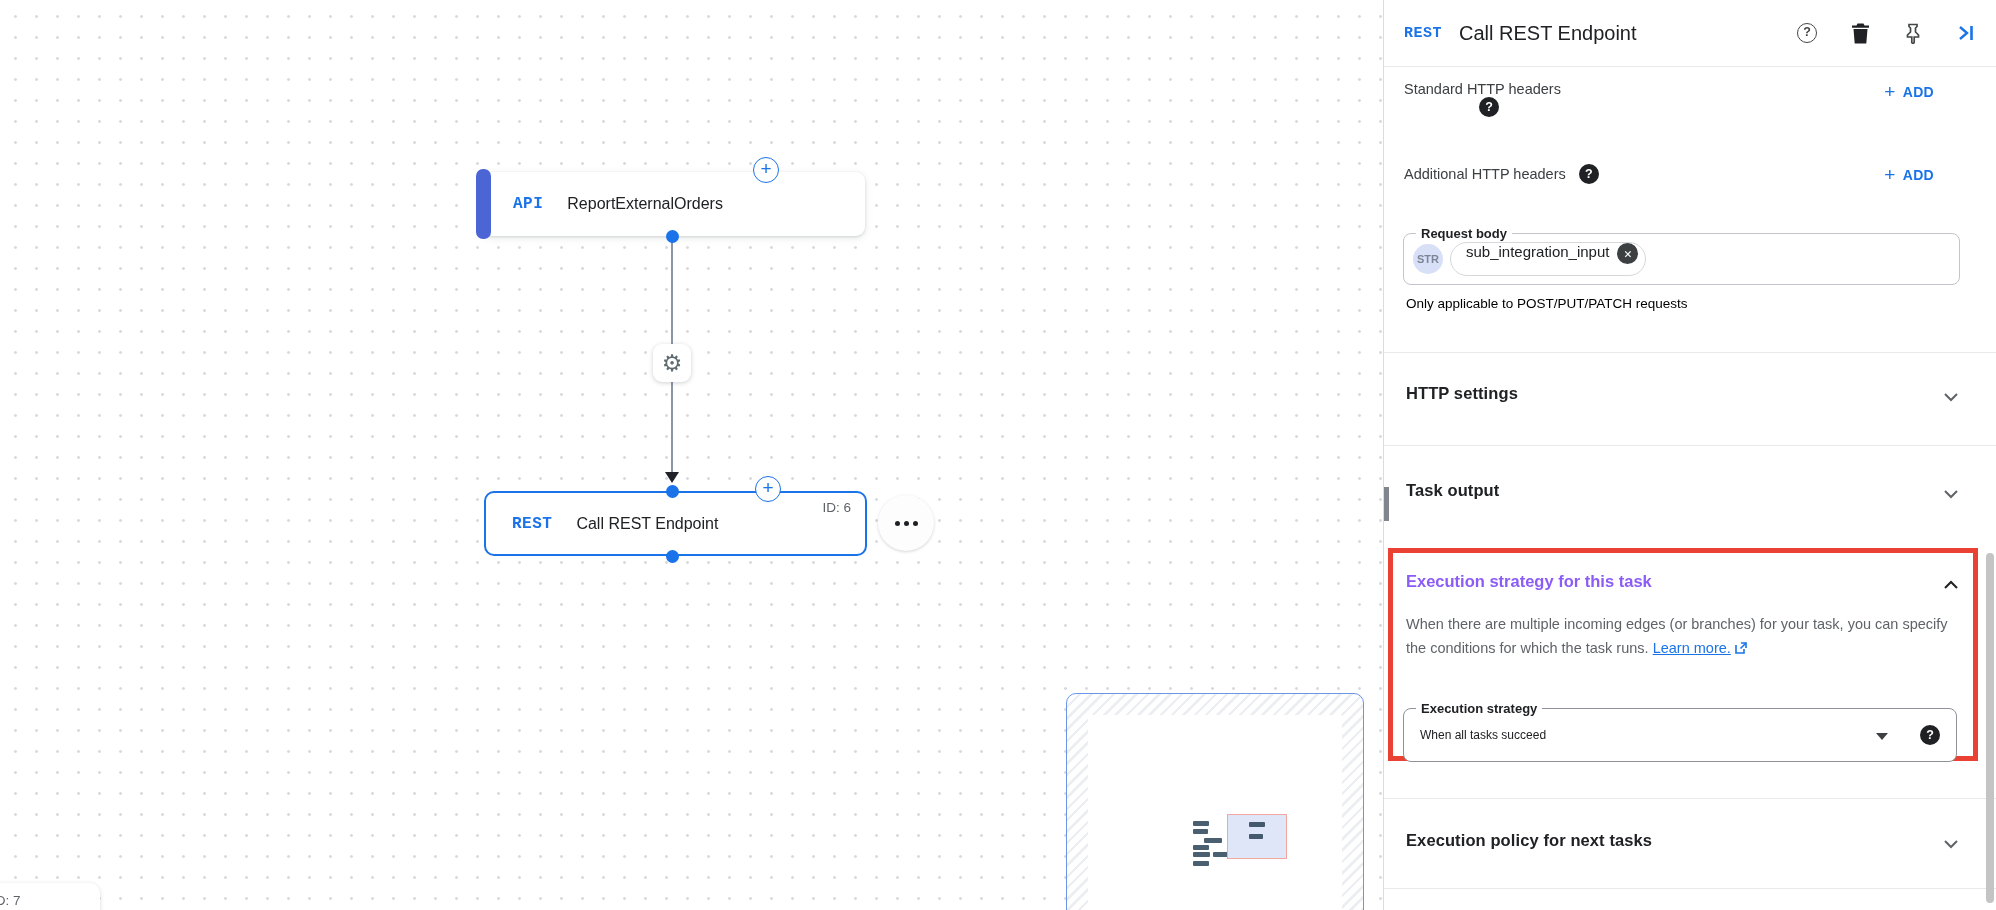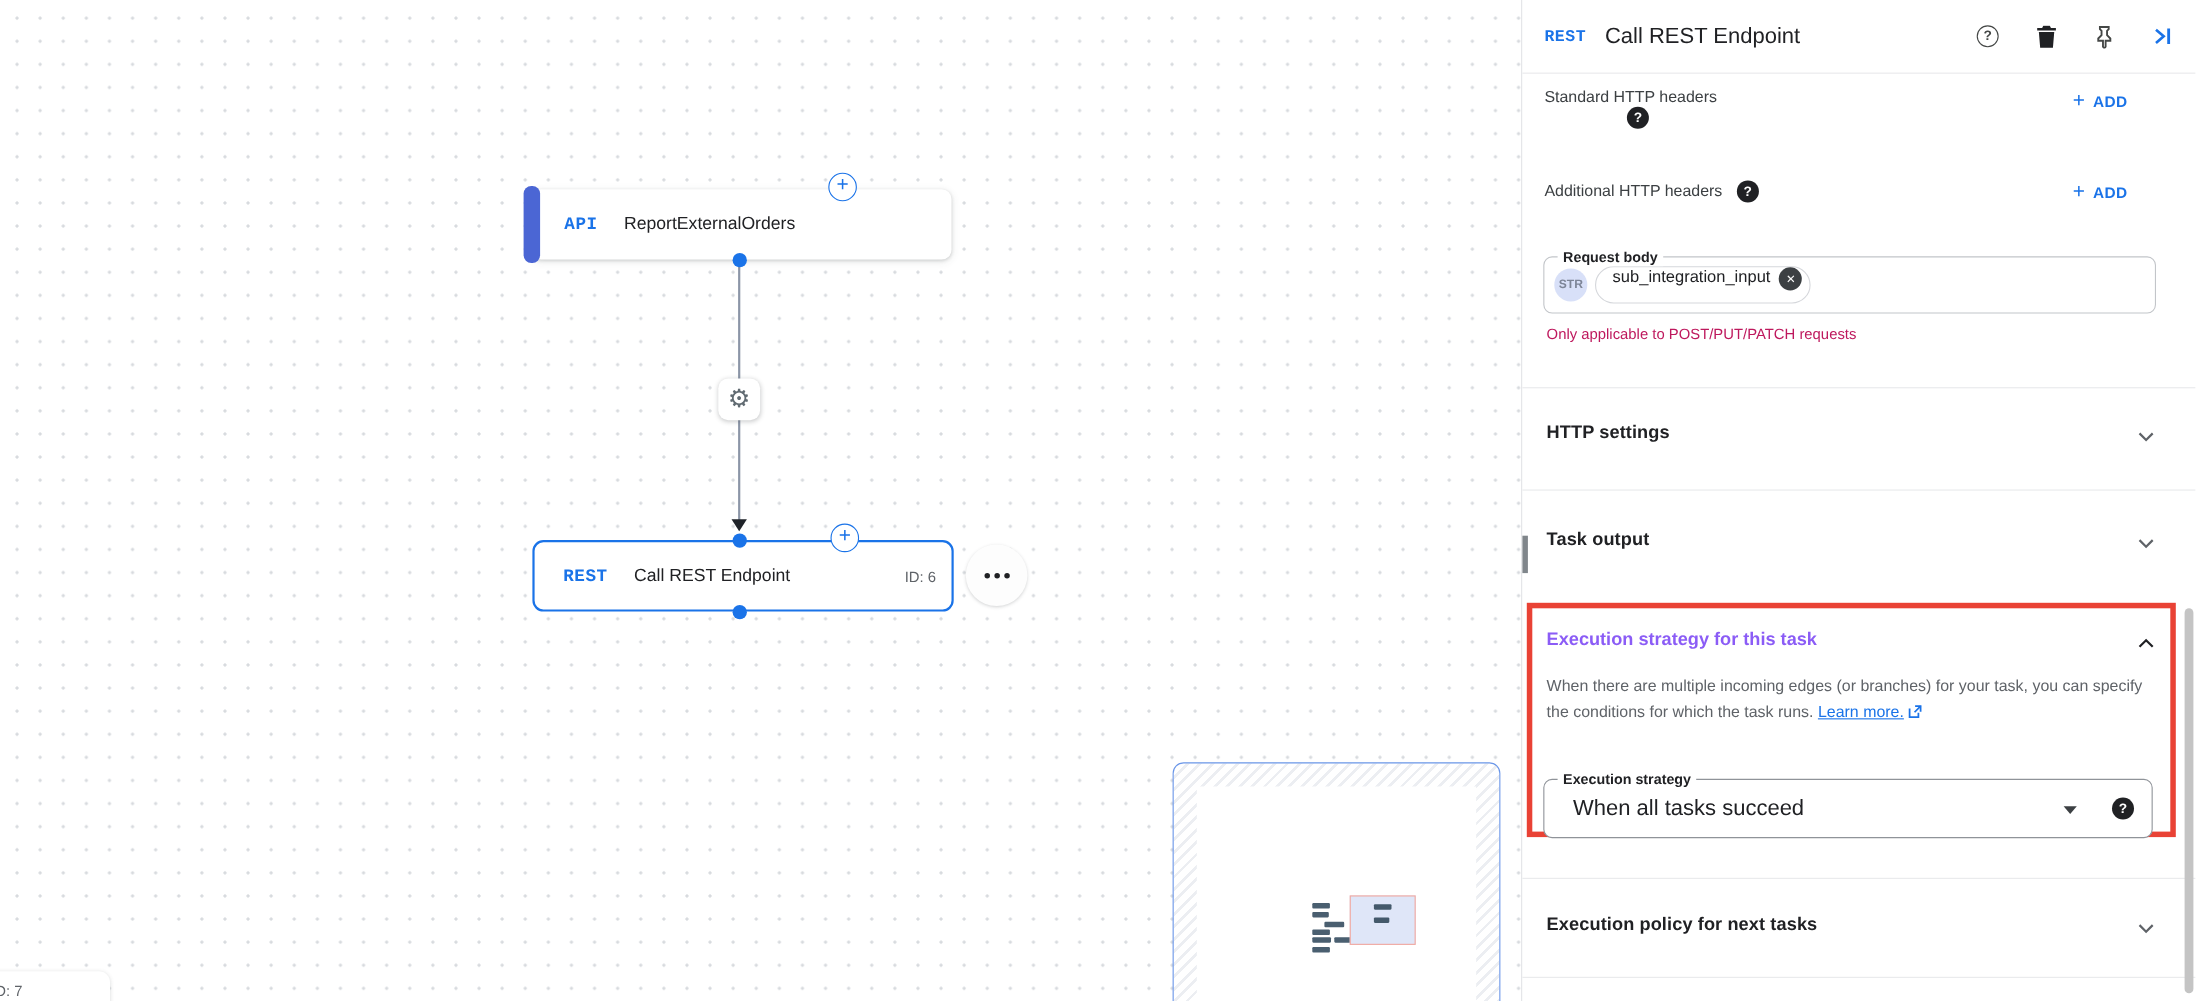--- a/index.html
+++ b/index.html
@@ -20,21 +20,21 @@
     display:flex; align-items:center; }
   .node-trigger { left:483px; top:172px; width:382px; height:64px; }
   .accent-bar { position:absolute; left:-7px; top:-3px; width:15px; height:70px;
     background:#4b66d4; border-radius:7px; }
   .node-badge { font-family:"Liberation Mono", monospace; font-weight:bold;
     color:#1a73e8; font-size:16px; letter-spacing:.5px; margin-left:30px; }
   .node-title { font-size:16px; color:#202124; margin-left:24px; }
   .node-selected { left:484px; top:491px; width:383px; height:65px;
     border:2px solid #1a73e8; border-radius:10px; box-shadow:none; }
   .node-selected .node-badge { margin-left:26px; }
-  .node-id { position:absolute; right:14px; top:24px; font-size:13.5px; color:#5f6368; }
+  .node-id { position:absolute; right:14px; top:7px; font-size:13.5px; color:#5f6368; }
 
   .port-dot { position:absolute; width:13px; height:13px; border-radius:50%; background:#1a73e8; }
   .plus-circle { position:absolute; width:26px; height:26px; border-radius:50%;
     background:#fff; border:1.5px solid #1a73e8; color:#1a73e8; font-size:19px;
     line-height:22px; text-align:center; font-weight:400; }
   .edge-line { position:absolute; left:671px; top:236px; width:1.6px; height:238px; background:#8b95a7; }
   .edge-arrow { position:absolute; left:665px; top:472px; width:0; height:0;
     border-left:7px solid transparent; border-right:7px solid transparent; border-top:11px solid #1f2329; }
   .gear-badge { position:absolute; left:653px; top:344px; width:38px; height:38px;
     background:#fff; border-radius:9px; box-shadow:0 1px 4px rgba(60,64,67,.25);
@@ -86,39 +86,39 @@
     font-size:13px; font-weight:bold; color:#202124; line-height:17px; }
   .request-body-field { left:19px; top:233px; width:557px; height:52px; border:1px solid #c2c5c9;
     display:flex; align-items:center; }
   .str-chip { width:30px; height:30px; border-radius:50%; background:#d8e0f8; color:#7d8597;
     font-size:11px; font-weight:bold; display:flex; align-items:center; justify-content:center;
     margin-left:9px; flex:0 0 auto; }
   .value-chip { display:flex; align-items:flex-start; gap:8px; height:34px; border:1px solid #d5d7db;
     border-radius:17px; padding:0 7px 0 15px; margin-left:7px; font-size:15px; color:#202124; }
   .chip-close { width:21px; height:21px; border-radius:50%; background:#3c4043; color:#fff;
     font-size:10.5px; display:flex; align-items:center; justify-content:center; }
-  .helper-text { position:absolute; left:22px; top:296px; font-size:13.5px; color:#be185d; }
+  .helper-text { position:absolute; left:22px; top:296px; font-size:13.5px; color:#000000; }
 
   .section-row { position:absolute; left:0; width:612px; height:40px; }
   .section-title { position:absolute; left:22px; font-size:16.5px; font-weight:bold;
     letter-spacing:.1px; color:#202124; }
   .chevron { position:absolute; right:36px; width:18px; height:18px; }
 
   .red-box { position:absolute; left:4px; top:548px; width:590px; height:213px;
     border:5px solid #e94235; }
   .exec-title { position:absolute; left:22px; top:572px; font-size:16.5px; font-weight:bold; color:#8b5cf6; }
   .exec-chevron { position:absolute; right:36px; top:576px; width:18px; height:18px; }
   .exec-desc { position:absolute; left:22px; top:612px; width:545px; font-size:14.5px;
     line-height:24px; color:#5f6368; }
   .learn-link { color:#1a73e8; text-decoration:underline; }
   .ext-icon { display:inline-block; vertical-align:-2px; margin-left:3px; }
 
   .strategy-field { left:19px; top:708px; width:554px; height:54px; border:1px solid #8f9399;
     display:flex; align-items:center; }
-  .strategy-value { font-size:20px; color:#202124; margin-left:26px; }
+  .strategy-value { font-size:12px; color:#202124; margin-left:16px; }
   .select-caret { position:absolute; right:68px; top:24px; width:0; height:0;
     border-left:6px solid transparent; border-right:6px solid transparent; border-top:7px solid #3c4043; }
   .strategy-help { position:absolute; right:16px; top:16px; }
 
   .scroll-thumb { position:absolute; right:2px; top:553px; width:8px; height:350px;
     background:#c4c4c4; border-radius:4px; }
   .left-grip { position:absolute; left:0; top:487px; width:5px; height:34px; background:#80868b; }
 
   svg { display:block; }
 </style>

